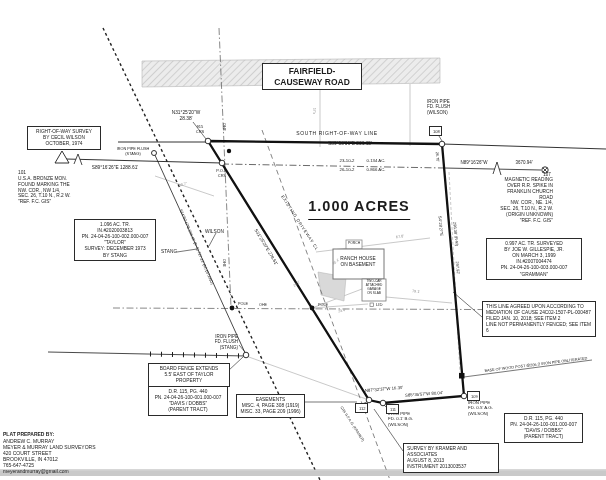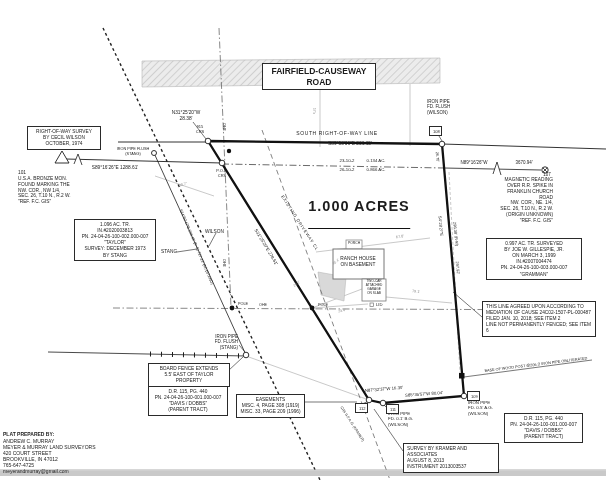--- a/index.html
+++ b/index.html
@@ -5,21 +5,21 @@
   html,body{margin:0;padding:0;background:#fff;}
   #plat{position:relative;width:606px;height:480px;background:#fff;overflow:hidden;
         font-family:"Liberation Sans", sans-serif;color:#1c1c1c;}
   #plat svg{position:absolute;left:0;top:0;}
   .ann{position:absolute;white-space:pre-line;line-height:1.22;color:#1c1c1c;}
   .ann.nowrap{white-space:nowrap;}
   .box{position:absolute;background:#fff;border:0.8px solid #2a2a2a;padding:1.5px 3px;
        line-height:1.3;text-align:center;white-space:pre-line;box-sizing:border-box;}
   .gray{color:#8f8f8f;}
   .bold{font-weight:bold;}
-  .ul{border-bottom:1.6px solid #111;padding-bottom:12px;}
+  .ul{border-bottom:1.6px solid #111;padding-bottom:3px;}
 </style>
 </head>
 <body>
 
 <div id="plat">
   <svg width="606" height="480" viewBox="0 0 606 480">
     <defs>
       <pattern id="hatch" width="5" height="5" patternUnits="userSpaceOnUse" patternTransform="rotate(45)">
         <rect width="5" height="5" fill="#ececec"></rect>
         <line x1="0" y1="0" x2="0" y2="5" stroke="#c4c4c4" stroke-width="1.4"></line>
@@ -196,21 +196,21 @@
 BROOKVILLE, IN 47012
 765-647-4725
 meyerandmurray@gmail.com</div>
       <div class="ann nowrap gray" style="text-align: center; left: 183px; top: 185px; font-size: 3.8px; transform: translateX(-50%) translateY(-50%) rotate(-17deg);">50.7'</div>
       <div class="ann nowrap gray" style="text-align: center; left: 314px; top: 111px; font-size: 3.6px; transform: translateX(-50%) translateY(-50%) rotate(90deg);">57'±</div>
       <div class="ann nowrap gray" style="text-align: center; left: 400px; top: 237px; font-size: 3.8px; transform: translateX(-50%) translateY(-50%) rotate(-7deg);">67.8'</div>
       <div class="ann nowrap gray" style="text-align: center; left: 416px; top: 292px; font-size: 3.8px; transform: translateX(-50%) translateY(-50%) rotate(5deg);">79.1'</div>
       <div class="ann nowrap gray" style="text-align: center; left: 336px; top: 262px; font-size: 3.6px; transform: translateX(-50%) translateY(-50%) rotate(-40deg);">45.4'</div>
       <div class="ann nowrap gray" style="text-align: center; left: 297px; top: 284px; font-size: 3.6px; transform: translateX(-50%) translateY(-50%) rotate(-40deg);">26.2'</div>
       <div class="ann nowrap gray" style="text-align: center; left: 342px; top: 311px; font-size: 3.6px; transform: translateX(-50%) translateY(-50%) rotate(-12deg);">23.4'</div>
-      <div class="box bold" style="width: 114px; left: 262px; top: 63px; font-size: 8.5px;">FAIRFIELD-CAUSEWAY ROAD</div>
+      <div class="box bold" style="width: 100px; left: 262px; top: 63px; font-size: 8.5px;">FAIRFIELD-CAUSEWAY ROAD</div>
       <div class="box" style="width: 74px; left: 27px; top: 126px; font-size: 4.8px;">RIGHT-OF-WAY SURVEY
 BY CECIL WILSON
 OCTOBER, 1974</div>
       <div class="box" style="width: 82px; left: 74px; top: 219px; font-size: 4.8px;">1.096 AC. TR.
 IN.#2020003813
 PN. 24-04-26-100-002.000-007
 "TAYLOR"
 SURVEY: DECEMBER 1973
 BY STANG</div>
       <div class="box" style="width: 82px; left: 148px; top: 363px; font-size: 4.8px;">BOARD FENCE EXTENDS

